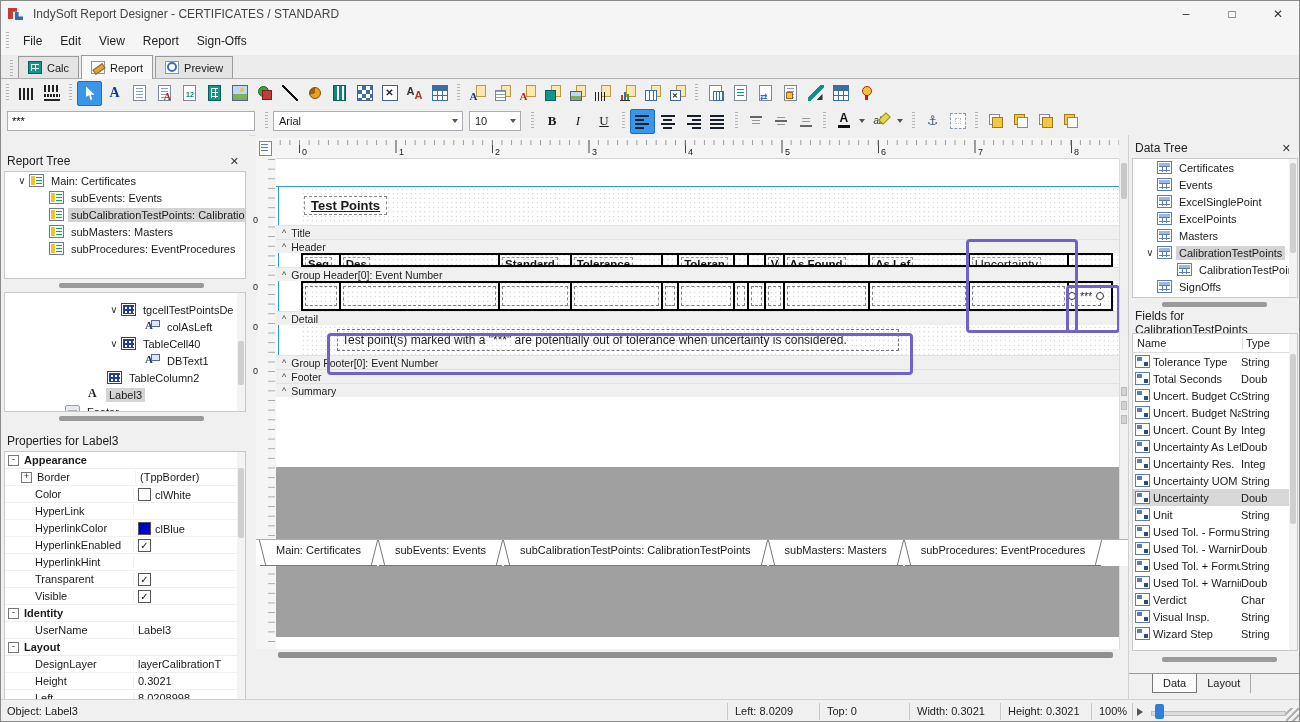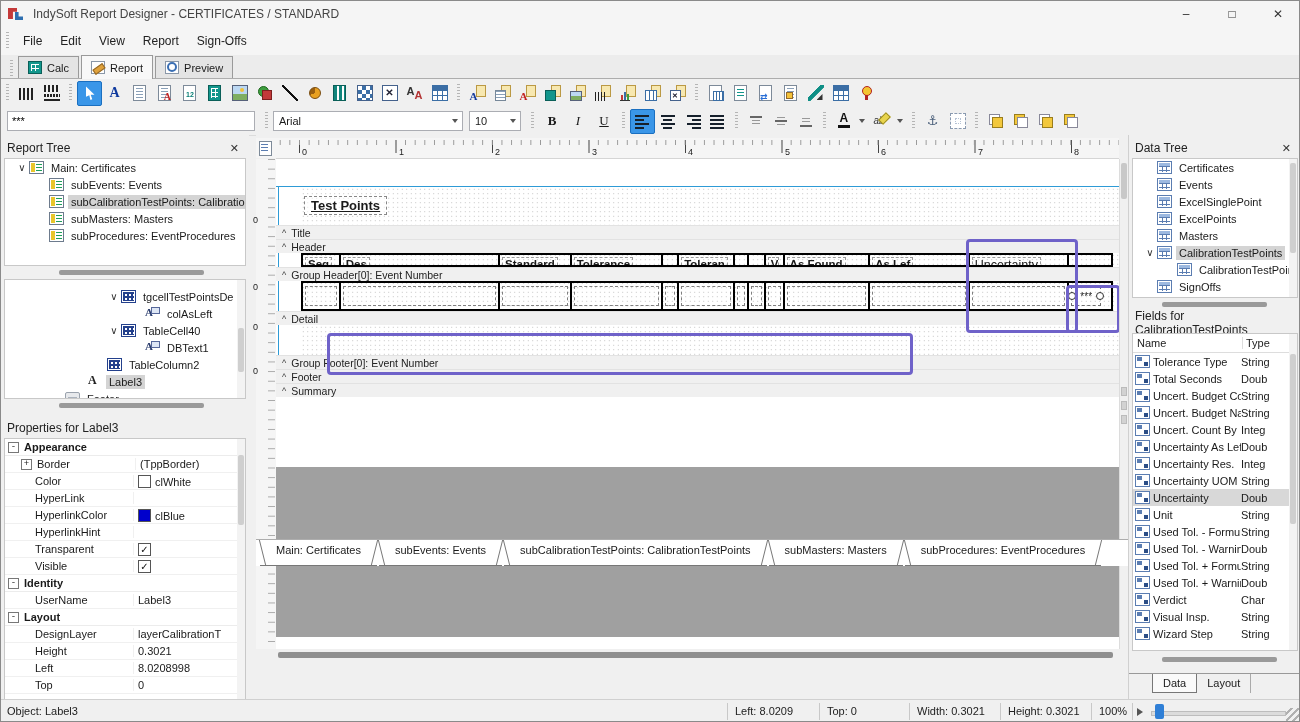--- a/index.html
+++ b/index.html
@@ -508,21 +508,21 @@
           <i class="ig"></i>
         </span>
 
       <span class="tbtn" data-icon="move-backward">
           <i class="ig"></i>
         </span>
     </span>
   </div>
 
   <div class="abs" style="left:0;top:134px;width:248px;height:564px;background:#f0f0f0;">
-    <div class="panelhdr" style="margin-top:3px;">
+    <div class="panelhdr" style="margin-top:16px;">
       <span>Report Tree</span>
       <span class="closex">✕</span>
     </div>
     <div id="rtree" class="treebox" style="margin:0 3px;height:106px;">
       <div>
         <div class="titem" data-depth="1">
           <span class="chev">∨</span>
           <span class="nicon" data-icon="report-node"></span>
           <span class="tlabel">Main: Certificates</span>
         </div>
@@ -648,20 +648,29 @@
             <div class="prow">
               <span class="pplus"></span>
               <span class="pname">HyperlinkColor</span>
               <span class="pval">
                 <span class="swatch" style="background: rgb(0, 0, 204);"></span>
 
                 <span class="pvtext">clBlue</span>
               </span>
             </div>
 
+            <div class="prow">
+              <span class="pplus"></span>
+              <span class="pname">HyperlinkEnabled</span>
+              <span class="pval">
+
+                <span class="pcheck" data-on="true"></span>
+                <span class="pvtext"></span>
+              </span>
+            </div>
 
             <div class="prow">
               <span class="pplus"></span>
               <span class="pname">HyperlinkHint</span>
               <span class="pval">
 
                 <span class="pvtext"></span>
               </span>
             </div>
 
@@ -922,20 +931,21 @@
         </div>
       </div>
       <div class="strip">
         <span class="caret">^</span>
         <span>Detail</span>
       </div>
 
       <div id="row-gf" class="bandrow">
         <span class="dots"></span>
         <span class="bluel"></span>
+        <div id="freetext">Test point(s) marked with a "***" are potentially out of tolerance when uncertainty is considered.</div>
       </div>
       <div class="strip">
         <span class="caret">^</span>
         <span>Group Footer[0]: Event Number</span>
       </div>
       <div class="strip">
         <span class="caret">^</span>
         <span>Footer</span>
       </div>
       <div class="strip">

